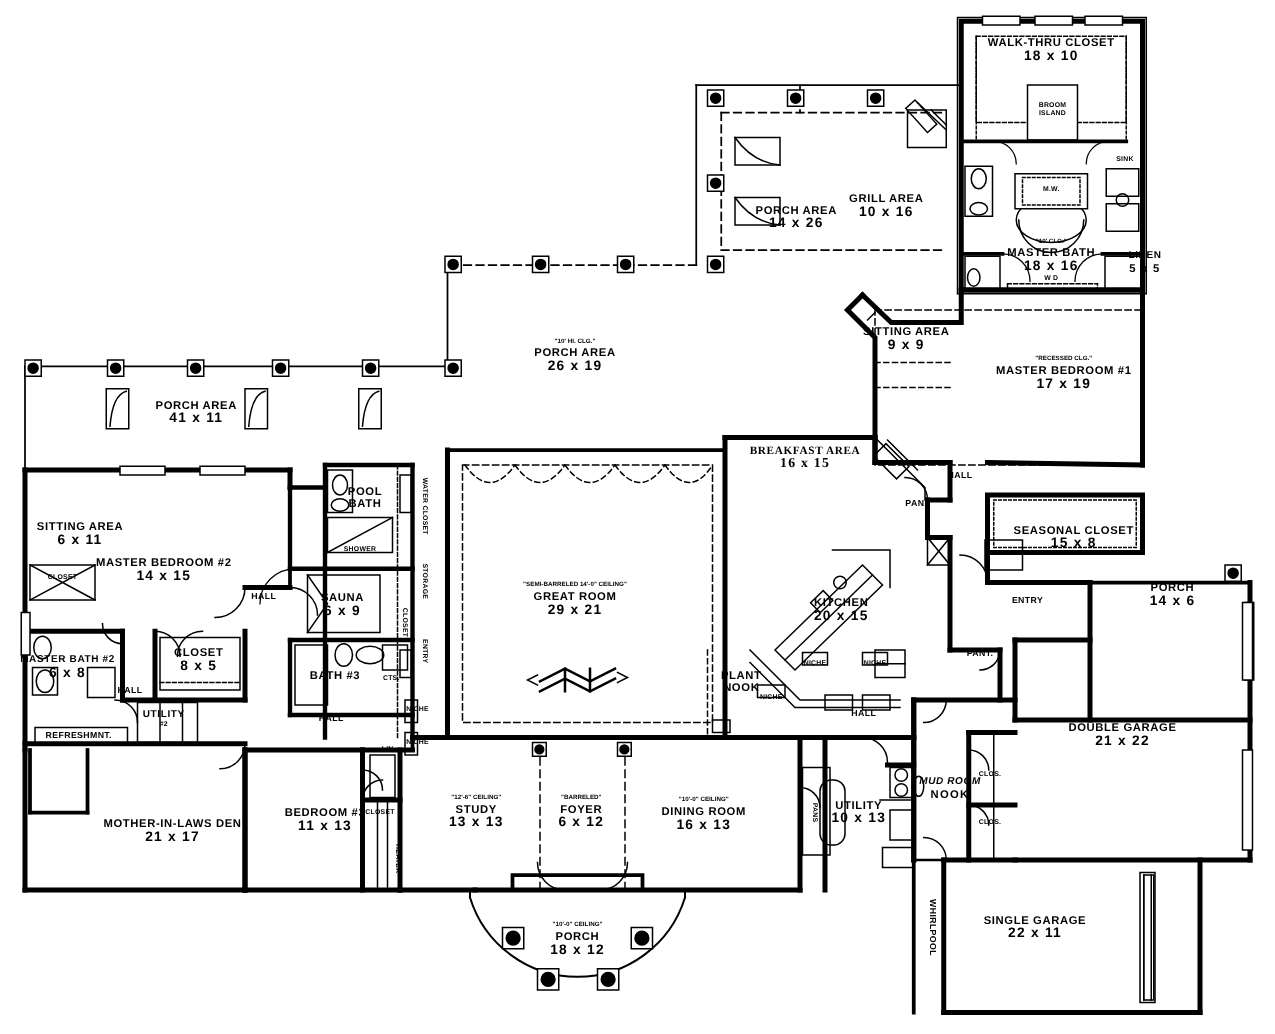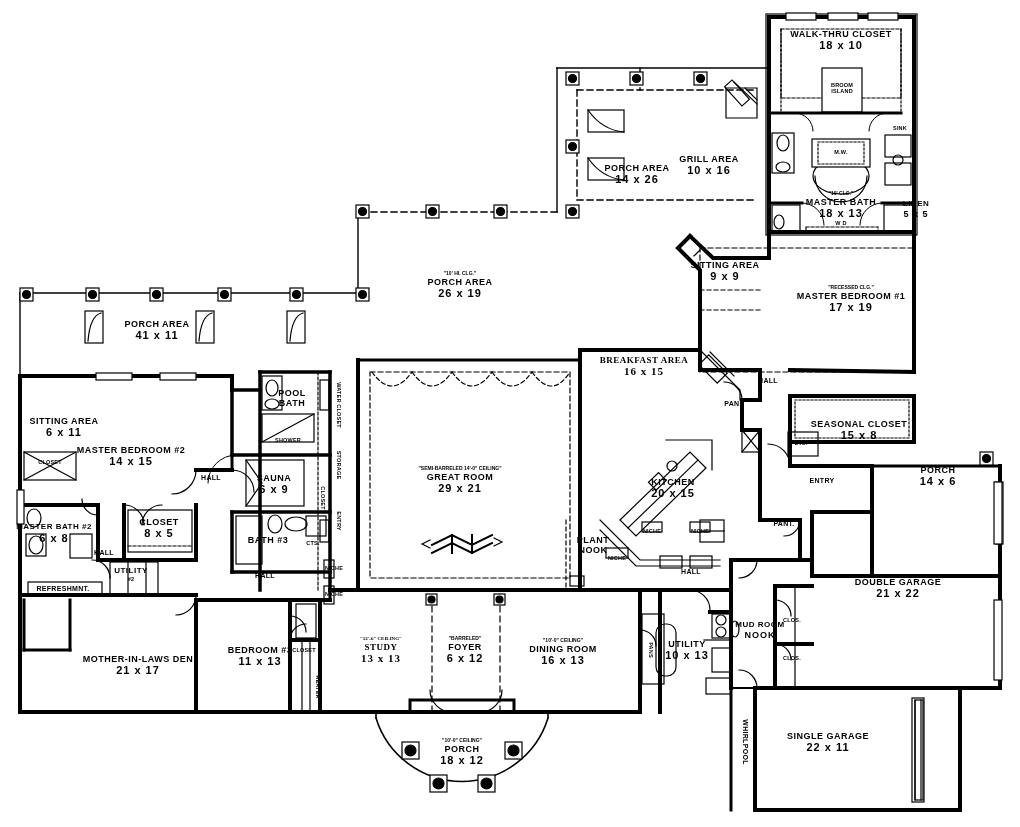--- a/index.html
+++ b/index.html
@@ -508,21 +508,21 @@
 
   <div class="lbl" style="left:841px;top:40px;">
     <div class="rm-name">WALK-THRU CLOSET</div>
     <div class="rm-dim">18 x 10</div>
   </div>
   <div class="lbl xs" style="left:842px;top:88px;width:40px;white-space:normal;">BROOM ISLAND</div>
 
   <div class="lbl" style="left:841px;top:205px;">
     <div class="ceil">"10' CLG."</div>
     <div class="rm-name">MASTER BATH</div>
-    <div class="rm-dim">18 x 13</div>
+    <div class="rm-dim">18 x 16</div>
   </div>
   <div class="lbl" style="left:901px;top:210px;margin-left:15px;">
     <div class="rm-name" style="font-size:8px;">LINEN</div>
     <div class="rm-dim" style="font-size:9px;">5 x 5</div>
   </div>
   <div class="lbl xs" style="left:841px;top:152px;">M.W.</div>
   <div class="lbl xs" style="left:841px;top:223px;">W  D</div>
   <div class="lbl xs" style="left:900px;top:128px;">SINK</div>
 
   <div class="lbl" style="left:709px;top:127px;margin-top:38px;">
@@ -567,21 +567,21 @@
   <div class="lbl xs" style="left:50px;top:462px;">CLOSET</div>
   <div class="lbl" style="left:107px;top:665px;margin-left:31px;">
     <div class="rm-name">MOTHER-IN-LAWS DEN</div>
     <div class="rm-dim">21 x 17</div>
   </div>
 
   <div class="lbl" style="left:260px;top:656px;">
     <div class="rm-name">BEDROOM #3</div>
     <div class="rm-dim">11 x 13</div>
   </div>
-  <div class="lbl" style="left:381px;top:650px;font-family:Liberation Serif, serif;">
+  <div class="lbl" style="left:381px;top:650px;">
     <div class="ceil">"12'-6" CEILING"</div>
     <div class="rm-name">STUDY</div>
     <div class="rm-dim">13 x 13</div>
   </div>
   <div class="lbl" style="left:465px;top:650px;">
     <div class="ceil">"BARRELED"</div>
     <div class="rm-name">FOYER</div>
     <div class="rm-dim">6 x 12</div>
   </div>
   <div class="lbl" style="left:563px;top:652px;">
@@ -643,21 +643,21 @@
 
   <div class="lbl" style="left:898px;top:588px;">
     <div class="rm-name">DOUBLE GARAGE</div>
     <div class="rm-dim">21 x 22</div>
   </div>
   <div class="lbl" style="left:828px;top:742px;">
     <div class="rm-name">SINGLE GARAGE</div>
     <div class="rm-dim">22 x 11</div>
   </div>
   <div class="lbl" style="left:760px;top:631px;">
-    <div class="rm-name" style="font-size:8px;">MUD ROOM</div>
+    <div class="rm-name" style="font-size:8px;font-style:italic;">MUD ROOM</div>
     <div class="rm-dim" style="font-size:9px;">NOOK</div>
   </div>
   <div class="lbl" style="left:593px;top:545px;">
     <div class="rm-name">PLANT</div>
     <div class="rm-name">NOOK</div>
   </div>
 </div>
 
 <div>
   <div class="lbl sm" style="left:211px;top:478px;">HALL</div>

